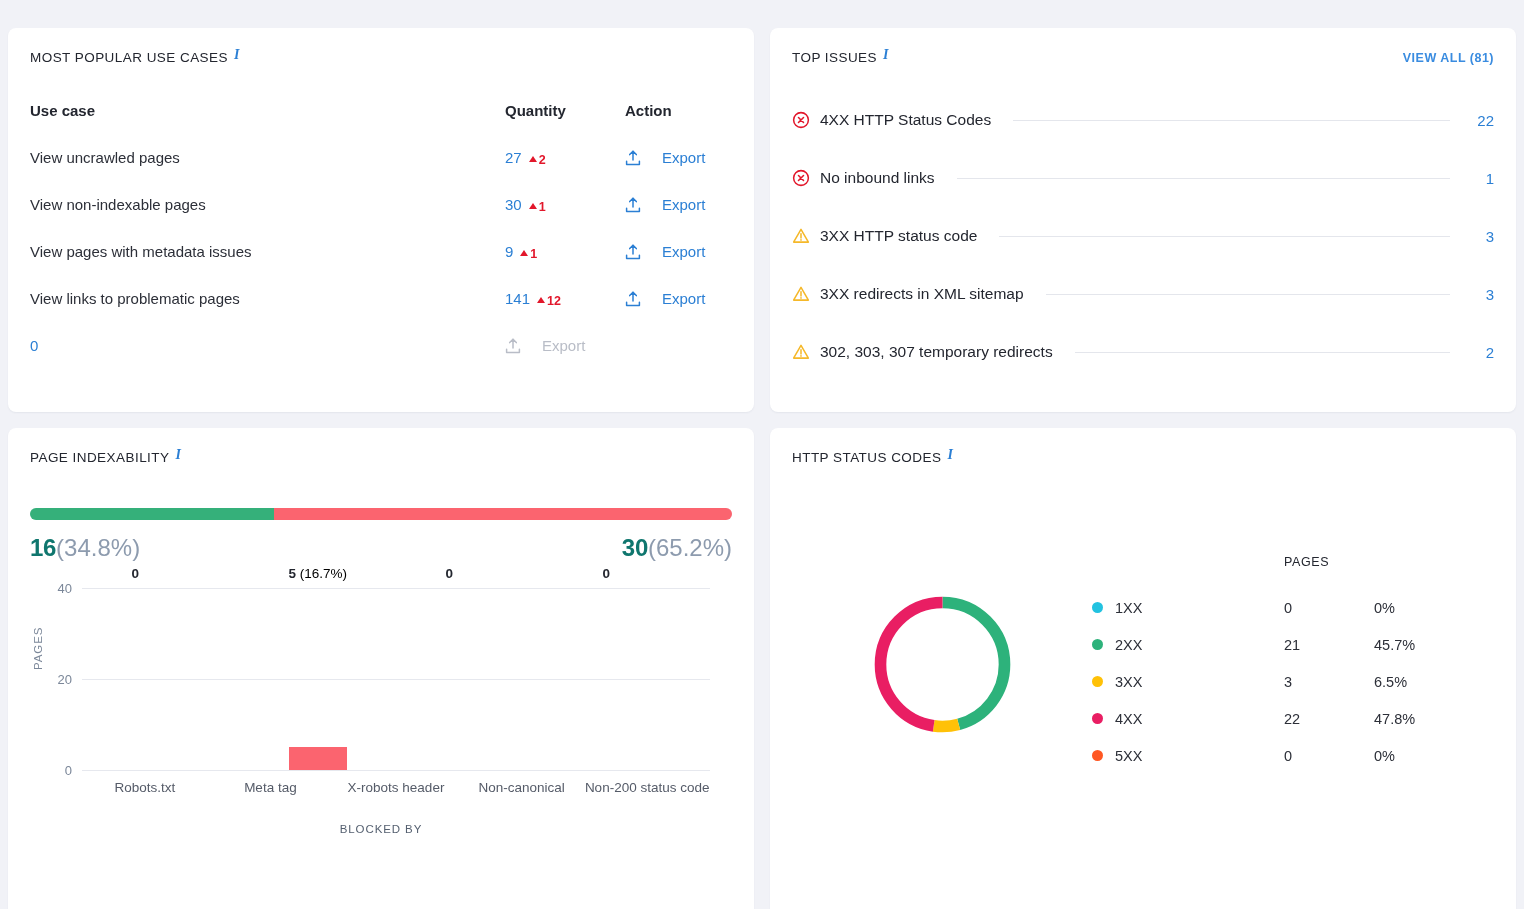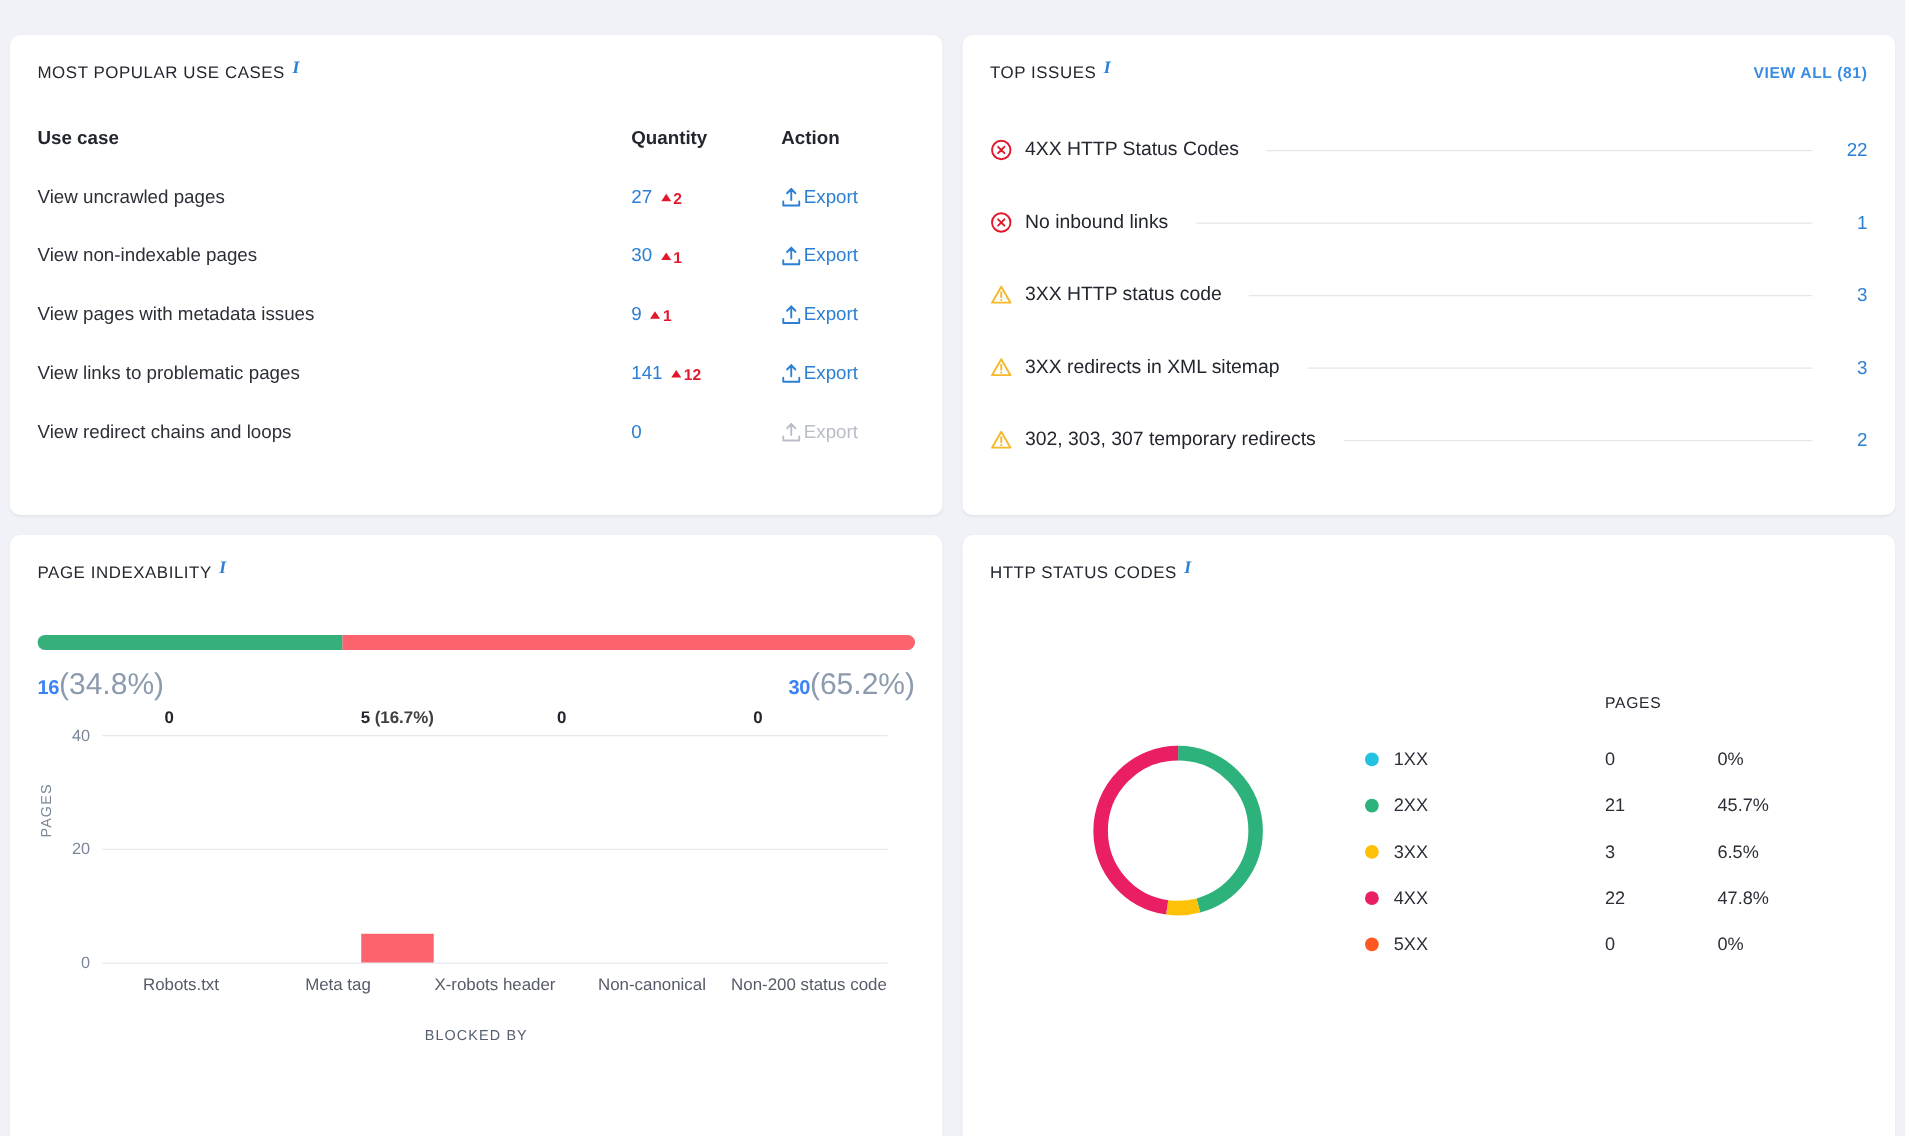--- a/index.html
+++ b/index.html
@@ -58,21 +58,21 @@
   .uc-qty { font-size: 15px; color: #2b7fd4; display: flex; align-items: baseline; gap: 7px; cursor: pointer; }
   .delta { color: #e2172b; font-size: 12.5px; font-weight: 700; display: inline-flex; align-items: center; gap: 2px; }
   .delta .tri {
     width: 0; height: 0;
     border-left: 4px solid transparent;
     border-right: 4px solid transparent;
     border-bottom: 6px solid #e2172b;
     display: inline-block; position: relative; top: -1px;
   }
   .export {
-    display: inline-flex; align-items: center; gap: 2px;
+    display: inline-flex; align-items: center; gap: 21px;
     font-size: 15px; color: #2b7fd4; cursor: pointer;
   }
   .export.disabled { color: #b9bdc7; cursor: default; }
   .export svg { width: 16px; height: 16px; display: block; }
 
   
   .issues { padding: 26px 22px 0 22px; }
   .issue-row {
     display: flex; align-items: center; gap: 10px;
     height: 58px;
@@ -85,39 +85,39 @@
   
   .idx-wrap { padding: 28px 22px 0 22px; }
   .idx-legend { display: flex; justify-content: space-between; font-size: 14.5px; color: #555b68; }
   .idx-bar {
     margin-top: 15px; height: 12px; border-radius: 6px; overflow: hidden;
     display: flex; background: #eceef3;
   }
   .idx-bar .seg-a { background: #35b07a; }
   .idx-bar .seg-b { background: #fb646f; }
   .idx-nums { display: flex; justify-content: space-between; margin-top: 14px; }
-  .idx-num { font-size: 16px; font-weight: 700; color: #3b82f6; letter-spacing: -.3px; }
+  .idx-num { font-size: 24px; font-weight: 700; color: #0f766e; letter-spacing: -.3px; }
   .idx-pct { font-size: 24px; font-weight: 400; color: #8d9bae; }
 
   
   .chart { position: relative; margin: 26px 0 0 0; padding: 0 22px 0 22px; height: 290px; }
   .plot { position: relative; height: 182px; margin-left: 52px; margin-right: 22px; }
   .gridline { position: absolute; left: 0; right: 0; height: 1px; background: #e6e8ee; }
   .ytick {
     position: absolute; right: calc(100% + 10px); font-size: 13px; color: #7b8799;
     transform: translateY(-50%); white-space: nowrap;
   }
   .bars { position: absolute; left: 0; right: 0; bottom: 0; top: 0; display: flex; }
   .bar-col { flex: 1 1 0; position: relative; display: flex; align-items: flex-end; justify-content: center; }
   .bar { width: 58px; background: #fb646f; }
   .bar-lab {
     position: absolute; bottom: 100%; margin-bottom: 7px; white-space: nowrap;
     font-size: 13.5px; color: #23262f; font-weight: 700;
   }
-  .bar-lab .pc { color: #404040; font-weight: 700; }
+  .bar-lab .pc { color: #000000; font-weight: 400; }
   .xlabels { display: flex; margin-left: 52px; margin-right: 22px; margin-top: 9px; }
   .xlab {
     flex: 1 1 0; text-align: center; font-size: 13.5px; color: #555b68; line-height: 1.35;
   }
   .ylabel-rot {
     position: absolute; left: 24px; top: 82px;
     font-size: 11.5px; letter-spacing: .9px; color: #7b8799;
     transform: rotate(-90deg); transform-origin: left top; white-space: nowrap;
   }
   .xtitle {
@@ -225,21 +225,20 @@
           <div class="export">
             <svg viewBox="0 0 16 16" aria-hidden="true">
               <path d="M8 1.2 L11.3 4.6 M8 1.2 L4.7 4.6 M8 1.2 L8 10" fill="none" stroke="currentColor" stroke-width="1.5" stroke-linecap="round" stroke-linejoin="round"></path>
               <path d="M1.6 11.2 L1.6 14.4 L14.4 14.4 L14.4 11.2" fill="none" stroke="currentColor" stroke-width="1.5" stroke-linecap="round" stroke-linejoin="round"></path>
             </svg>
             <span>Export</span>
           </div>
         </div>
 
         <div class="uc-row">
-          <div class="uc-name">View redirect chains and loops</div>
           <div class="uc-qty">
             <span>0</span>
           </div>
           <div class="export disabled">
             <svg viewBox="0 0 16 16" aria-hidden="true">
               <path d="M8 1.2 L11.3 4.6 M8 1.2 L4.7 4.6 M8 1.2 L8 10" fill="none" stroke="currentColor" stroke-width="1.5" stroke-linecap="round" stroke-linejoin="round"></path>
               <path d="M1.6 11.2 L1.6 14.4 L14.4 14.4 L14.4 11.2" fill="none" stroke="currentColor" stroke-width="1.5" stroke-linecap="round" stroke-linejoin="round"></path>
             </svg>
             <span>Export</span>
           </div>

